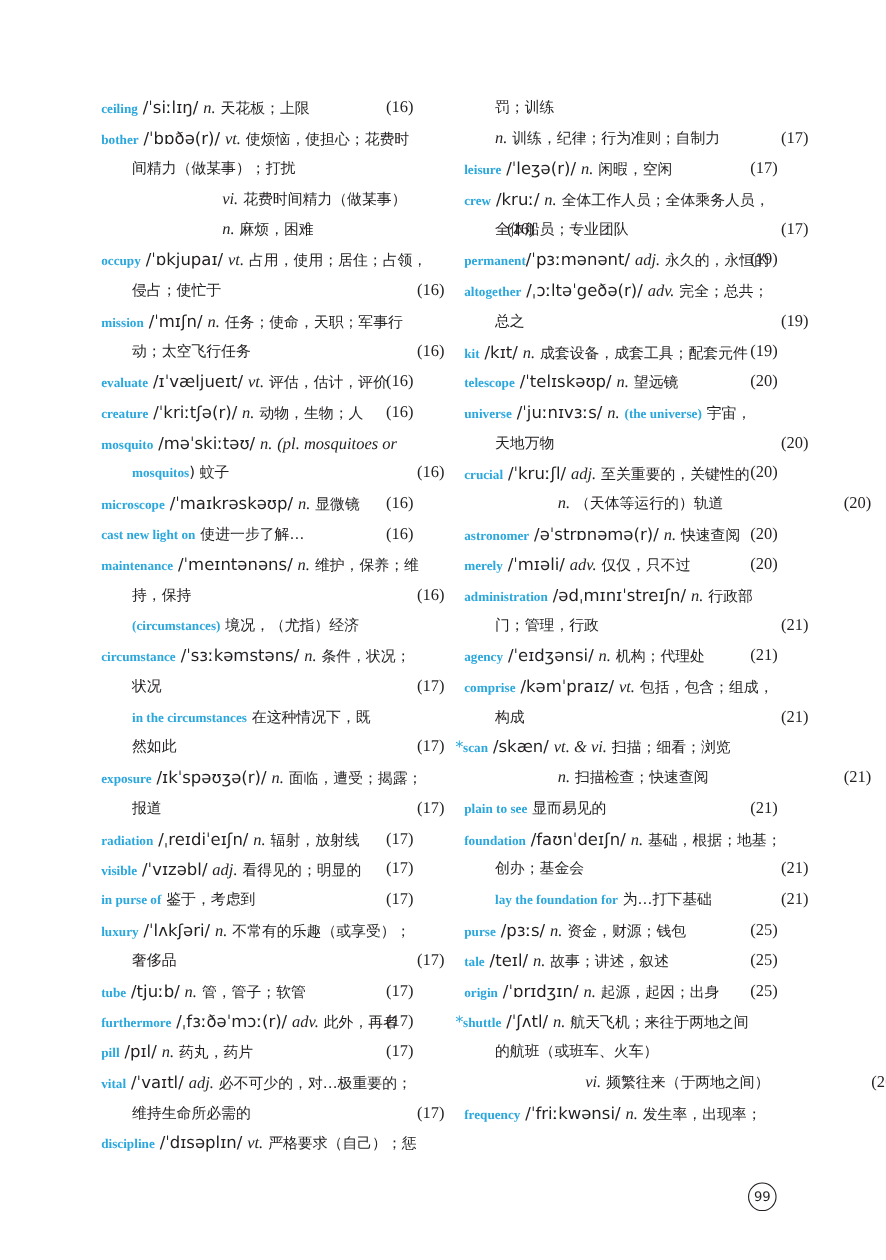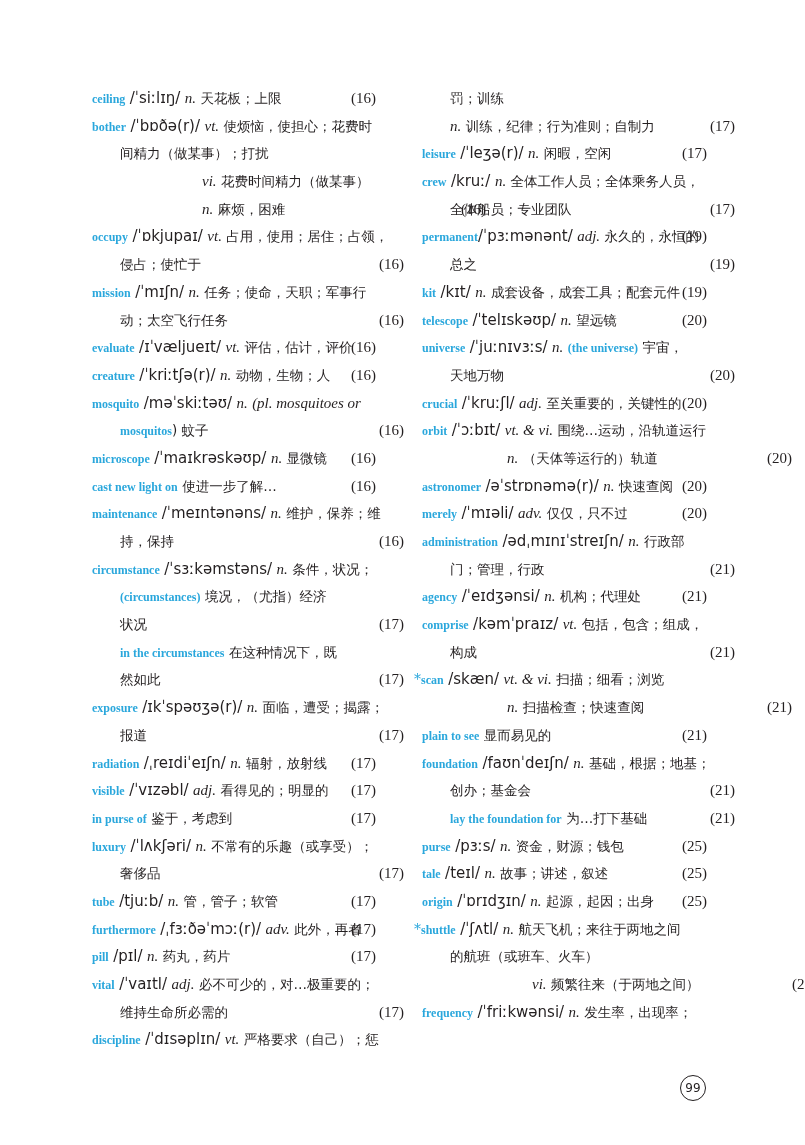--- a/index.html
+++ b/index.html
@@ -39,22 +39,22 @@
   <div class="line"><span class="hw">mission</span> <span class="ph">/ˈmɪʃn/</span> <span class="pos">n.</span> <span class="zh">任务；使命，天职；军事行</span></div>
   <div class="line ind1"><span class="zh">动；太空飞行任务</span><span class="pg">(16)</span></div>
   <div class="line"><span class="hw">evaluate</span> <span class="ph">/ɪˈvæljueɪt/</span> <span class="pos">vt.</span> <span class="zh">评估，估计，评价</span><span class="pg">(16)</span></div>
   <div class="line"><span class="hw">creature</span> <span class="ph">/ˈkriːtʃə(r)/</span> <span class="pos">n.</span> <span class="zh">动物，生物；人</span><span class="pg">(16)</span></div>
   <div class="line"><span class="hw">mosquito</span> <span class="ph">/məˈskiːtəʊ/</span> <span class="pos">n.</span> <span class="pos">(pl. mosquitoes or</span></div>
   <div class="line ind1"><span class="hw">mosquitos</span><span class="zh">) 蚊子</span><span class="pg">(16)</span></div>
   <div class="line"><span class="hw">microscope</span> <span class="ph">/ˈmaɪkrəskəʊp/</span> <span class="pos">n.</span> <span class="zh">显微镜</span><span class="pg">(16)</span></div>
   <div class="line"><span class="hw">cast new light on</span> <span class="zh">使进一步了解…</span><span class="pg">(16)</span></div>
   <div class="line"><span class="hw">maintenance</span> <span class="ph">/ˈmeɪntənəns/</span> <span class="pos">n.</span> <span class="zh">维护，保养；维</span></div>
   <div class="line ind1"><span class="zh">持，保持</span><span class="pg">(16)</span></div>
+  <div class="line ind1"><span class="hw">(circumstances)</span> <span class="zh">境况，（尤指）经济</span></div>
   <div class="line"><span class="hw">circumstance</span> <span class="ph">/ˈsɜːkəmstəns/</span> <span class="pos">n.</span> <span class="zh">条件，状况；</span></div>
-  <div class="line ind1"><span class="hw">(circumstances)</span> <span class="zh">境况，（尤指）经济</span></div>
   <div class="line ind1"><span class="zh">状况</span><span class="pg">(17)</span></div>
   <div class="line ind1"><span class="hw">in the circumstances</span> <span class="zh">在这种情况下，既</span></div>
   <div class="line ind1"><span class="zh">然如此</span><span class="pg">(17)</span></div>
   <div class="line"><span class="hw">exposure</span> <span class="ph">/ɪkˈspəʊʒə(r)/</span> <span class="pos">n.</span> <span class="zh">面临，遭受；揭露；</span></div>
   <div class="line ind1"><span class="zh">报道</span><span class="pg">(17)</span></div>
   <div class="line"><span class="hw">radiation</span> <span class="ph">/ˌreɪdiˈeɪʃn/</span> <span class="pos">n.</span> <span class="zh">辐射，放射线</span><span class="pg">(17)</span></div>
   <div class="line"><span class="hw">visible</span> <span class="ph">/ˈvɪzəbl/</span> <span class="pos">adj.</span> <span class="zh">看得见的；明显的</span><span class="pg">(17)</span></div>
   <div class="line"><span class="hw">in purse of</span> <span class="zh">鉴于，考虑到</span><span class="pg">(17)</span></div>
   <div class="line"><span class="hw">luxury</span> <span class="ph">/ˈlʌkʃəri/</span> <span class="pos">n.</span> <span class="zh">不常有的乐趣（或享受）；</span></div>
   <div class="line ind1"><span class="zh">奢侈品</span><span class="pg">(17)</span></div>
@@ -66,27 +66,27 @@
   <div class="line"><span class="hw">discipline</span> <span class="ph">/ˈdɪsəplɪn/</span> <span class="pos">vt.</span> <span class="zh">严格要求（自己）；惩</span></div>
 </div>
 
 <div class="col right">
   <div class="line ind1"><span class="zh">罚；训练</span></div>
   <div class="line ind1"><span class="pos">n.</span> <span class="zh">训练，纪律；行为准则；自制力</span><span class="pg">(17)</span></div>
   <div class="line"><span class="hw">leisure</span> <span class="ph">/ˈleʒə(r)/</span> <span class="pos">n.</span> <span class="zh">闲暇，空闲</span><span class="pg">(17)</span></div>
   <div class="line"><span class="hw">crew</span> <span class="ph">/kruː/</span> <span class="pos">n.</span> <span class="zh">全体工作人员；全体乘务人员，</span></div>
   <div class="line ind1"><span class="zh">全体船员；专业团队</span><span class="pg">(17)</span></div>
   <div class="line"><span class="hw">permanent</span><span class="ph">/ˈpɜːmənənt/</span> <span class="pos">adj.</span> <span class="zh">永久的，永恒的</span><span class="pg">(19)</span></div>
+  <div class="line"><span class="hw">altogether</span> <span class="ph">/ˌɔːltəˈgeðə(r)/</span> <span class="pos">adv.</span> <span class="zh">完全；总共；</span></div>
   <div class="line ind1"><span class="zh">总之</span><span class="pg">(19)</span></div>
   <div class="line"><span class="hw">kit</span> <span class="ph">/kɪt/</span> <span class="pos">n.</span> <span class="zh">成套设备，成套工具；配套元件</span><span class="pg">(19)</span></div>
   <div class="line"><span class="hw">telescope</span> <span class="ph">/ˈtelɪskəʊp/</span> <span class="pos">n.</span> <span class="zh">望远镜</span><span class="pg">(20)</span></div>
   <div class="line"><span class="hw">universe</span> <span class="ph">/ˈjuːnɪvɜːs/</span> <span class="pos">n.</span> <span class="hw">(the universe)</span> <span class="zh">宇宙，</span></div>
   <div class="line ind1"><span class="zh">天地万物</span><span class="pg">(20)</span></div>
   <div class="line"><span class="hw">crucial</span> <span class="ph">/ˈkruːʃl/</span> <span class="pos">adj.</span> <span class="zh">至关重要的，关键性的</span><span class="pg">(20)</span></div>
-  <div class="line"><span class="hw">orbit</span> <span class="ph">/ˈɔːbɪt/</span> <span class="pos">vt. &amp; vi.</span> <span class="zh">围绕…运动，沿轨道运行</span></div>
   <div class="line ind3"><span class="pos">n.</span> <span class="zh">（天体等运行的）轨道</span><span class="pg">(20)</span></div>
   <div class="line"><span class="hw">astronomer</span> <span class="ph">/əˈstrɒnəmə(r)/</span> <span class="pos">n.</span> <span class="zh">快速查阅</span><span class="pg">(20)</span></div>
   <div class="line"><span class="hw">merely</span> <span class="ph">/ˈmɪəli/</span> <span class="pos">adv.</span> <span class="zh">仅仅，只不过</span><span class="pg">(20)</span></div>
   <div class="line"><span class="hw">administration</span> <span class="ph">/ədˌmɪnɪˈstreɪʃn/</span> <span class="pos">n.</span> <span class="zh">行政部</span></div>
   <div class="line ind1"><span class="zh">门；管理，行政</span><span class="pg">(21)</span></div>
   <div class="line"><span class="hw">agency</span> <span class="ph">/ˈeɪdʒənsi/</span> <span class="pos">n.</span> <span class="zh">机构；代理处</span><span class="pg">(21)</span></div>
   <div class="line"><span class="hw">comprise</span> <span class="ph">/kəmˈpraɪz/</span> <span class="pos">vt.</span> <span class="zh">包括，包含；组成，</span></div>
   <div class="line ind1"><span class="zh">构成</span><span class="pg">(21)</span></div>
   <div class="line" style="margin-left:-8px"><span class="star">*</span><span class="hw">scan</span> <span class="ph">/skæn/</span> <span class="pos">vt. &amp; vi.</span> <span class="zh">扫描；细看；浏览</span></div>
   <div class="line ind3"><span class="pos">n.</span> <span class="zh">扫描检查；快速查阅</span><span class="pg">(21)</span></div>

